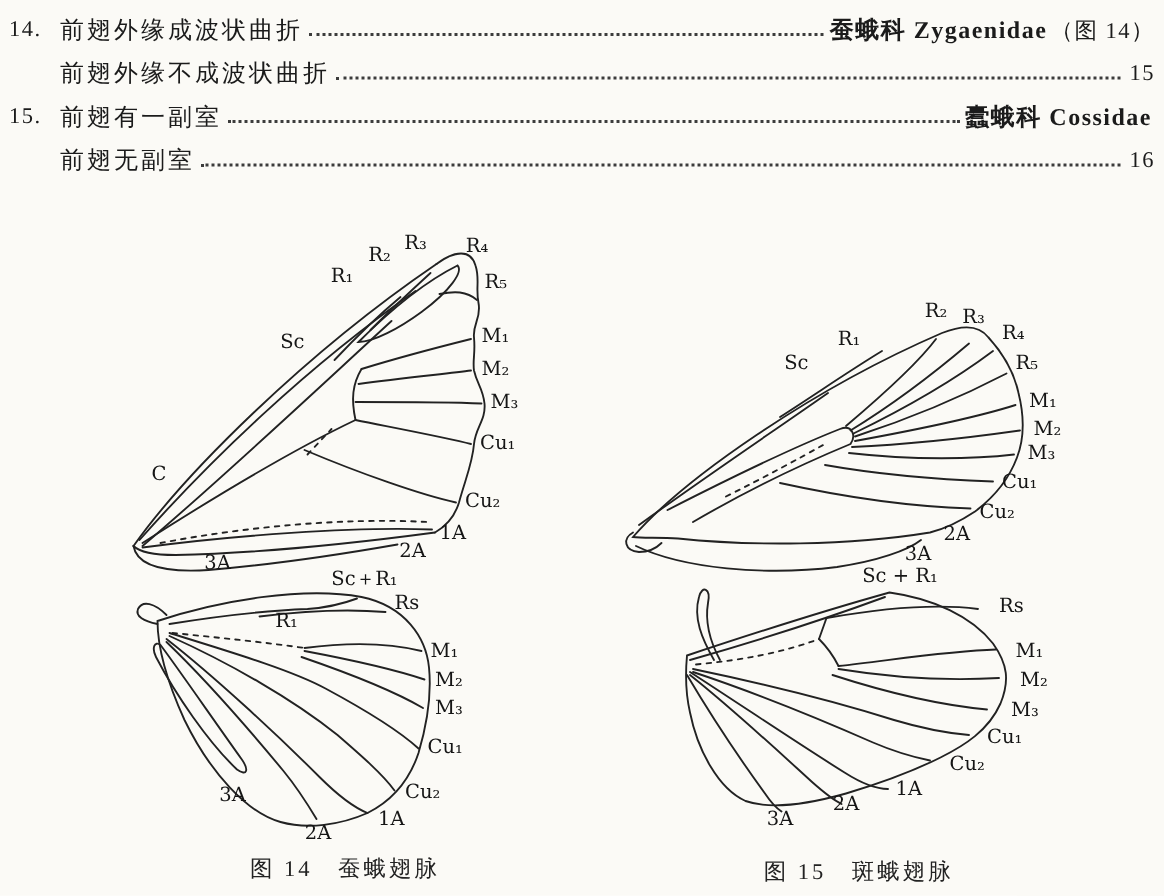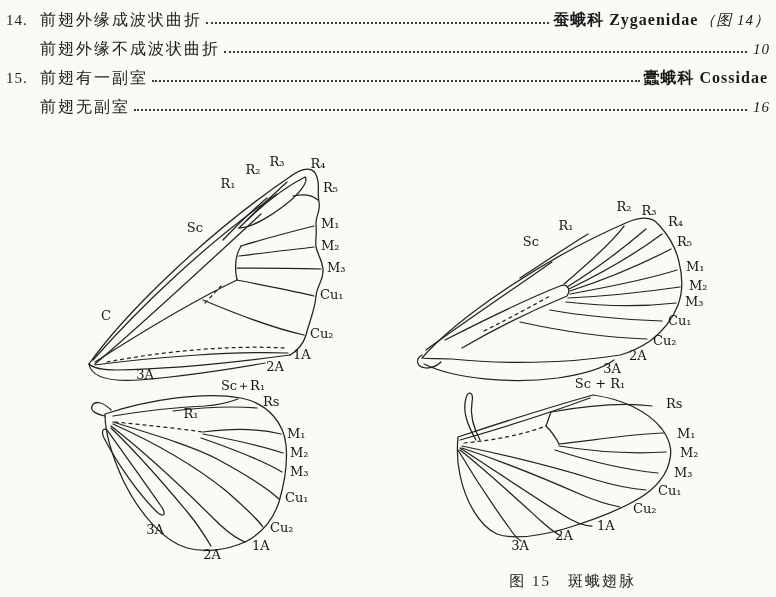--- a/index.html
+++ b/index.html
@@ -11,21 +11,21 @@
     font-family:"Liberation Serif","DejaVu Serif",serif;
     overflow:hidden;
   }
   
   .key{position:absolute;left:6px;top:6px;width:764px;}
   .kline{display:flex;align-items:center;height:29px;}
   .knum{flex:0 0 34px;font-size:15px;letter-spacing:1px;}
   .ktext{font-size:16px;letter-spacing:2px;white-space:nowrap;}
   .dots{flex:1 1 auto;min-width:10px;height:0;border-bottom:2px dotted #3c3c3c;margin:0 4px;transform:translateY(2px);}
   .ktaxon{font-size:16px;font-weight:bold;letter-spacing:1px;white-space:nowrap;}
-  .ksuffix{font-size:15px;letter-spacing:1px;white-space:nowrap;margin-left:2px;font-style:italic;}
+  .ksuffix{font-size:15px;letter-spacing:1px;white-space:nowrap;margin-left:2px;}
   
   .fig{position:absolute;}
   .fig14{left:55px;top:148px;width:350px;}
   .fig15{left:400px;top:190px;width:345px;}
   svg{display:block;}
   .wing path, .wing line{fill:none;stroke:#222;stroke-width:1.25;stroke-linecap:round;}
   .outline{stroke-width:1.8;}
   .thick{stroke-width:2.6;}
   .hook{stroke-width:2.4;}
   .dash{stroke-dasharray:3 4;}
@@ -50,21 +50,21 @@
       <span class="dots"></span>
       <span class="ktaxon">蚕蛾科 Zygaenidae</span>
       <span class="ksuffix">（图 14）</span>
     </div>
 
     <div class="kline">
       <span class="knum"></span>
       <span class="ktext">前翅外缘不成波状曲折</span>
       <span class="dots"></span>
       <span class="ktaxon"></span>
-      <span class="ksuffix">10</span>
+      <span class="ksuffix">15</span>
     </div>
 
     <div class="kline">
       <span class="knum">15.</span>
       <span class="ktext">前翅有一副室</span>
       <span class="dots"></span>
       <span class="ktaxon">蠹蛾科 Cossidae</span>
       <span class="ksuffix"></span>
     </div>
 
@@ -146,20 +146,21 @@
         <text class="vl" x="232" y="290">M₁</text>
         <text class="vl" x="235" y="309">M₂</text>
         <text class="vl" x="235" y="328">M₃</text>
         <text class="vl" x="230" y="354">Cu₁</text>
         <text class="vl" x="215" y="384">Cu₂</text>
         <text class="vl" x="197" y="402">1A</text>
         <text class="vl mid" x="157" y="411">2A</text>
         <text class="vl mid" x="100" y="386">3A</text>
       </g>
     </svg>
+    <div class="caption">图 14　蚕蛾翅脉</div>
   </div>
 
   <div class="fig fig15">
     <svg width="345" height="380" viewBox="0 0 345 380">
       <g class="wing">
         <path class="outline" d="M 22 168 C 55 130, 140 70, 228 32 C 243 26, 253 27, 259 35 C 269 46, 276 58, 279 72 C 283 88, 283 102, 278 115 C 272 131, 262 142, 250 151 C 238 159, 228 163, 220 165 C 165 174, 100 174, 52 169 C 40 168, 28 169, 22 168 Z"></path>
         <path d="M 22 165 C 15 169, 16 177, 26 178 C 33 178, 38 175, 41 172"></path>
         <path d="M 24 174 C 55 189, 110 194, 158 188 C 185 184, 205 177, 214 170"></path>
         <path d="M 26 160 C 70 128, 112 100, 152 72"></path>
         <path d="M 45 150 C 92 126, 132 107, 160 96 C 168 93, 171 100, 167 106 C 138 118, 98 137, 62 158"></path>

